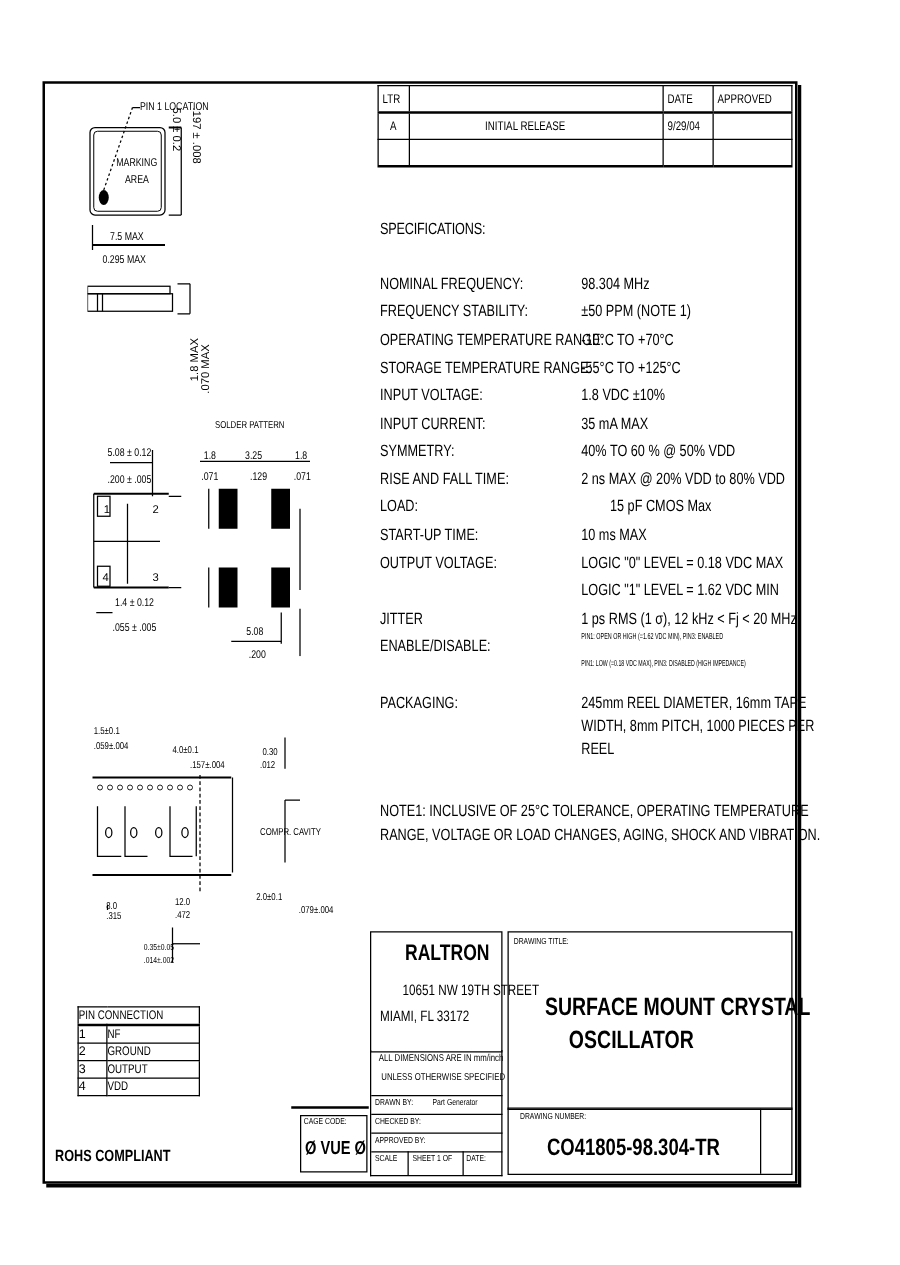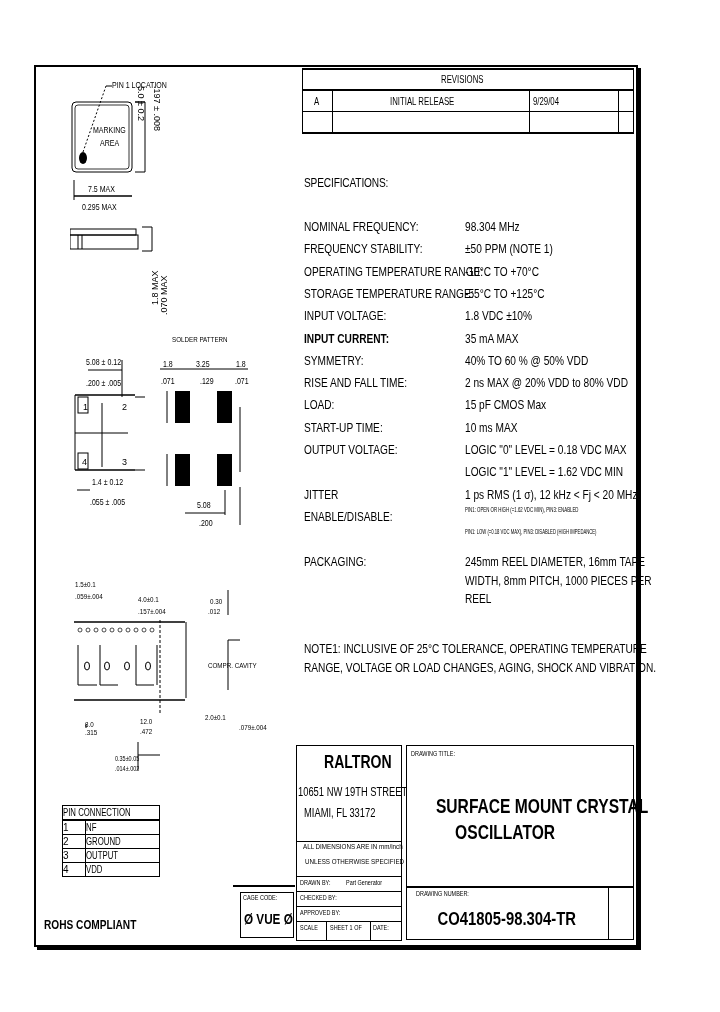--- a/index.html
+++ b/index.html
@@ -21,23 +21,26 @@
   .pins tr.h td{border-bottom:2px solid #000;}
   .tb{position:absolute;border:1.5px solid #000;}
 </style>
 </head>
 <body>
 
 <div class="frame"></div>
 
 <table class="rev">
   <tbody>
-      <tr class="head">
-        <td colspan="4" style="text-align:center;height:19px;border-top:2px solid #000;"><span class="cond">REVISIONS</span></td>
-      </tr>
+  <tr class="head">
+    <td style="width:18px;"><span class="cond">LTR</span></td>
+    <td></td>
+    <td style="width:30px;"><span class="cond">DATE</span></td>
+    <td style="width:34px;"><span class="cond">APPROVED</span></td>
+  </tr>
   <tr>
     <td style="text-align:center;"><span class="cond">A</span></td>
     <td style="text-align:center;"><span class="cond">INITIAL RELEASE</span></td>
     <td><span class="cond">9/29/04</span></td>
     <td></td>
   </tr>
   <tr class="last">
         <td></td>
         <td></td>
         <td></td>
@@ -51,28 +54,28 @@
 <div class="spec-label" style="top:219px;"><span class="cond">NOMINAL FREQUENCY:</span></div>
 <div class="spec-val" style="top:219px;"><span class="cond">98.304 MHz</span></div>
 <div class="spec-label" style="top:241px;"><span class="cond">FREQUENCY STABILITY:</span></div>
 <div class="spec-val" style="top:241px;"><span class="cond">±50 PPM (NOTE 1)</span></div>
 <div class="spec-label" style="top:264px;"><span class="cond">OPERATING TEMPERATURE RANGE:</span></div>
 <div class="spec-val" style="top:264px;"><span class="cond">-10°C TO +70°C</span></div>
 <div class="spec-label" style="top:286px;"><span class="cond">STORAGE TEMPERATURE RANGE:</span></div>
 <div class="spec-val" style="top:286px;"><span class="cond">-55°C TO +125°C</span></div>
 <div class="spec-label" style="top:308px;"><span class="cond">INPUT VOLTAGE:</span></div>
 <div class="spec-val" style="top:308px;"><span class="cond">1.8 VDC ±10%</span></div>
-<div class="spec-label" style="top:331px;font-weight:bold;"><span class="cond">INPUT CURRENT:</span></div>
+<div class="spec-label" style="top:331px;"><span class="cond">INPUT CURRENT:</span></div>
 <div class="spec-val" style="top:331px;text-align:center;"><span class="cond">35 mA MAX</span></div>
 <div class="spec-label" style="top:353px;"><span class="cond">SYMMETRY:</span></div>
 <div class="spec-val" style="top:353px;"><span class="cond">40% TO 60 % @ 50% VDD</span></div>
 <div class="spec-label" style="top:375px;"><span class="cond">RISE AND FALL TIME:</span></div>
 <div class="spec-val" style="top:375px;"><span class="cond">2 ns MAX @ 20% VDD to 80% VDD</span></div>
 <div class="spec-label" style="top:397px;"><span class="cond">LOAD:</span></div>
-<div class="spec-val" style="top:397px;"><span class="cond">15 pF CMOS Max</span></div>
+<div class="spec-val" style="top:397px;margin-left:23px;"><span class="cond">15 pF CMOS Max</span></div>
 <div class="spec-label" style="top:420px;"><span class="cond">START-UP TIME:</span></div>
 <div class="spec-val" style="top:420px;"><span class="cond">10 ms MAX</span></div>
 <div class="spec-label" style="top:442px;"><span class="cond">OUTPUT VOLTAGE:</span></div>
 <div class="spec-val" style="top:442px;"><span class="cond">LOGIC "0" LEVEL = 0.18 VDC MAX</span></div>
 <div class="spec-val" style="top:464px;"><span class="cond">LOGIC "1" LEVEL = 1.62 VDC MIN</span></div>
 <div class="spec-label" style="top:487px;"><span class="cond">JITTER</span></div>
 <div class="spec-val" style="top:487px;"><span class="cond">1 ps RMS (1 σ), 12 kHz &lt; Fj &lt; 20 MHz</span></div>
 <div class="spec-label" style="top:509px;"><span class="cond">ENABLE/DISABLE:</span></div>
 <div class="spec-val tiny" style="top:506px;font-size:7px;"><span class="cond" style="transform:scaleX(0.62);">PIN1: OPEN OR HIGH (=1.62 VDC MIN), PIN3: ENABLED</span></div>
 <div class="spec-val tiny" style="top:528px;font-size:7px;"><span class="cond" style="transform:scaleX(0.6);">PIN1: LOW (=0.18 VDC MAX), PIN3: DISABLED (HIGH IMPEDANCE)</span></div>
@@ -184,21 +187,21 @@
   <line x1="168" y1="20" x2="168" y2="45" stroke="#000"></line>
   <line x1="168" y1="70" x2="168" y2="120" stroke="#000"></line>
   <line x1="168" y1="70" x2="180" y2="70" stroke="#000"></line>
   <line x1="26" y1="154" x2="26" y2="158" stroke="#000"></line>
   <line x1="78" y1="172" x2="78" y2="200" stroke="#000"></line>
   <line x1="78" y1="185" x2="100" y2="185" stroke="#000"></line>
 </svg>
 <div class="abs" style="left:75px;top:580px;font-size:8px;text-align:right;"><span class="cond">1.5±0.1</span></div>
 <div class="abs" style="left:75px;top:592px;font-size:8px;"><span class="cond">.059±.004</span></div>
 <div class="abs" style="left:138px;top:595px;font-size:8px;"><span class="cond">4.0±0.1</span></div>
-<div class="abs" style="left:138px;top:607px;font-size:8px;"><span class="cond">.157±.004</span></div>
+<div class="abs" style="left:152px;top:607px;font-size:8px;"><span class="cond">.157±.004</span></div>
 <div class="abs" style="left:210px;top:597px;font-size:8px;"><span class="cond">0.30</span></div>
 <div class="abs" style="left:208px;top:607px;font-size:8px;"><span class="cond">.012</span></div>
 <div class="abs" style="left:208px;top:661px;font-size:8px;"><span class="cond">COMPR. CAVITY</span></div>
 <div class="abs" style="left:85px;top:720px;font-size:8px;"><span class="cond">8.0</span></div>
 <div class="abs" style="left:85px;top:728px;font-size:8px;"><span class="cond">.315</span></div>
 <div class="abs" style="left:140px;top:717px;font-size:8px;"><span class="cond">12.0</span></div>
 <div class="abs" style="left:140px;top:727px;font-size:8px;"><span class="cond">.472</span></div>
 <div class="abs" style="left:205px;top:713px;font-size:8px;"><span class="cond">2.0±0.1</span></div>
 <div class="abs" style="left:205px;top:723px;font-size:8px;margin-left:34px;"><span class="cond">.079±.004</span></div>
 <div class="abs" style="left:115px;top:755px;font-size:7px;"><span class="cond">0.35±0.05</span></div>
@@ -225,21 +228,21 @@
         <td>4</td>
         <td><span class="cond">VDD</span></td>
       </tr>
 </tbody>
   </table>
 
 <div class="abs" style="left:44px;top:917px;font-size:13px;font-weight:bold;"><span class="cond">ROHS COMPLIANT</span></div>
 
 <div class="tb" style="left:296px;top:745px;width:104px;height:95px;border-bottom:1px solid #000;"></div>
 <div class="abs" style="left:296px;top:752px;width:106px;text-align:center;font-size:18px;font-weight:bold;padding-left:18px;"><span class="cond">RALTRON</span></div>
-<div class="abs" style="left:298px;top:785px;width:104px;text-align:left;font-size:12px;"><span class="cond">10651 NW 19TH STREET</span></div>
+<div class="abs" style="left:298px;top:785px;width:104px;text-align:left;font-size:12px;padding-left:24px;"><span class="cond">10651 NW 19TH STREET</span></div>
 <div class="abs" style="left:298px;top:806px;width:104px;text-align:center;font-size:12px;"><span class="cond">MIAMI, FL 33172</span></div>
 <div class="tb" style="left:296px;top:840px;width:104px;height:100px;border-top:none;"></div>
 <div class="abs" style="left:303px;top:842px;font-size:8px;"><span class="cond">ALL DIMENSIONS ARE IN mm/inch</span></div>
 <div class="abs" style="left:305px;top:857px;font-size:8px;"><span class="cond">UNLESS OTHERWISE SPECIFIED</span></div>
 
 <div class="abs" style="left:297px;top:876px;width:105px;border-top:1px solid #000;"></div>
 <div class="abs" style="left:300px;top:879px;font-size:7px;"><span class="cond">DRAWN BY:</span></div>
 <div class="abs" style="left:346px;top:879px;font-size:7px;"><span class="cond">Part Generator</span></div>
 <div class="abs" style="left:297px;top:891px;width:105px;border-top:1px solid #000;"></div>
 <div class="abs" style="left:300px;top:894px;font-size:7px;"><span class="cond">CHECKED BY:</span></div>

